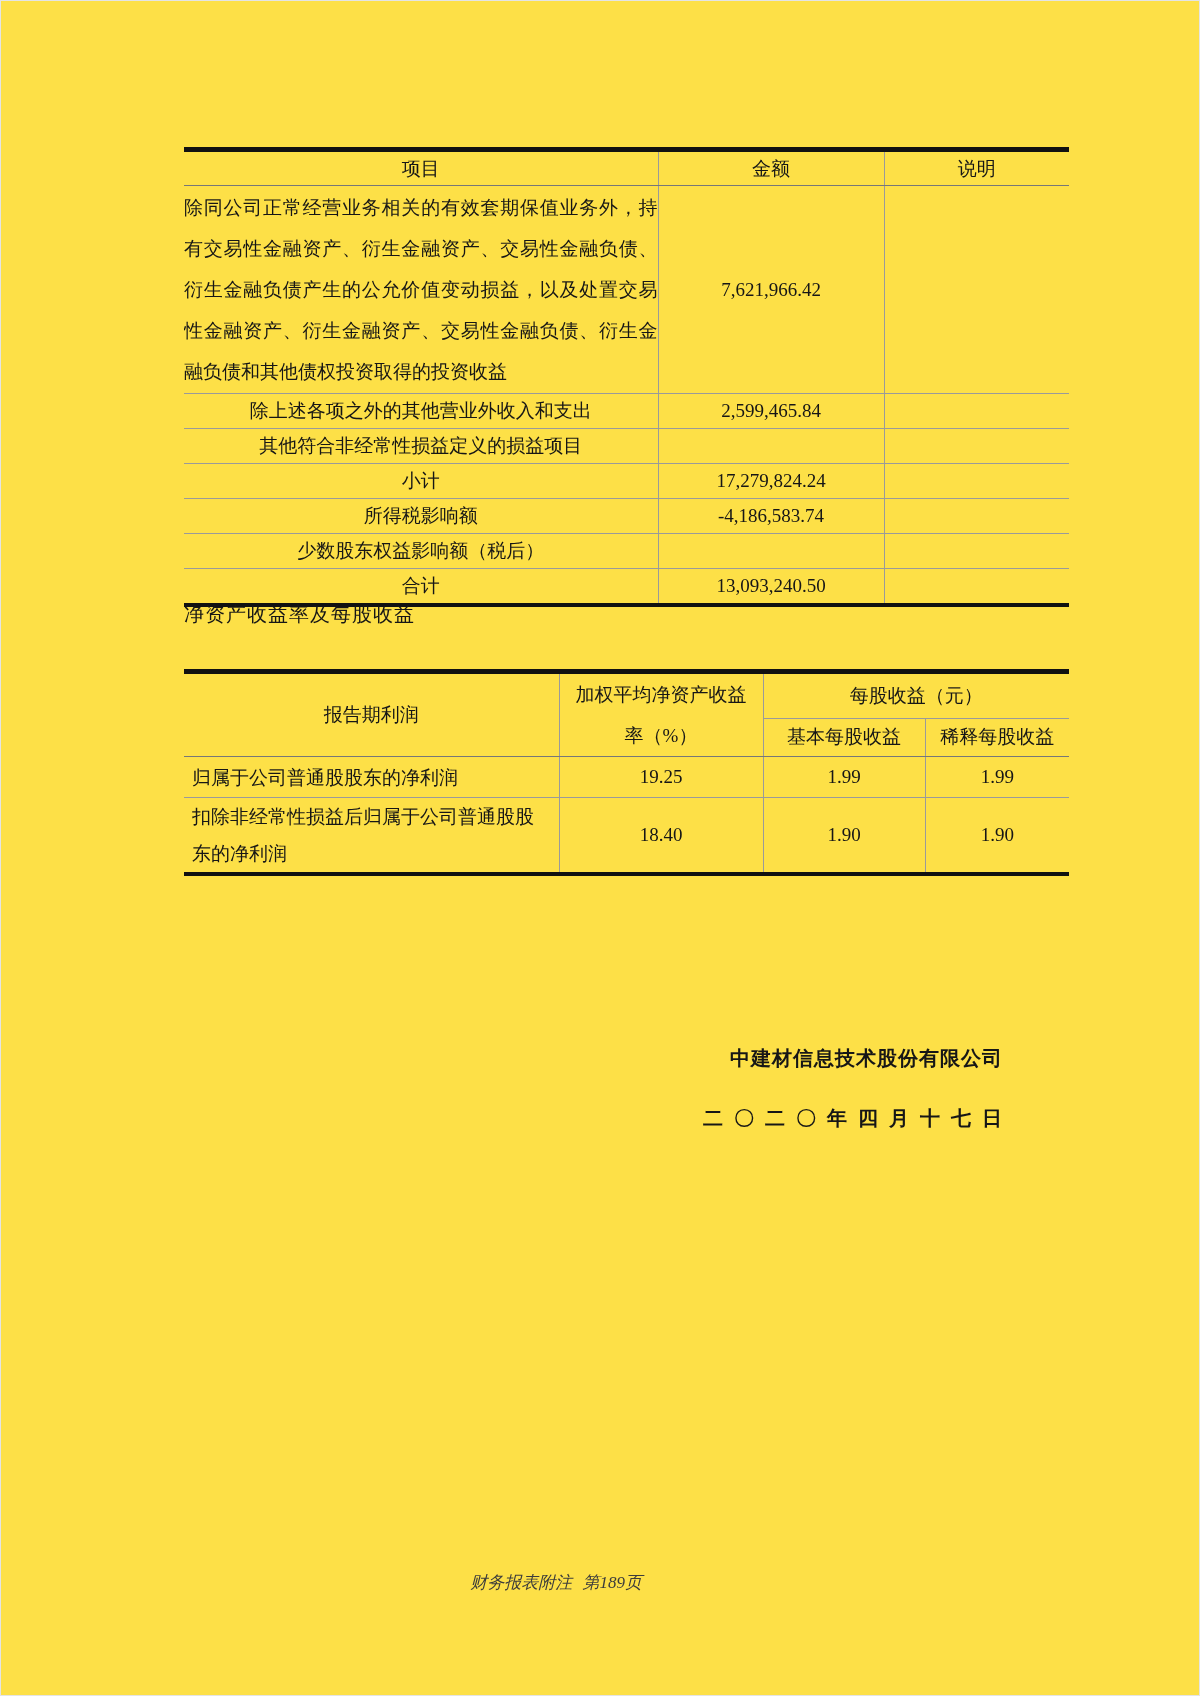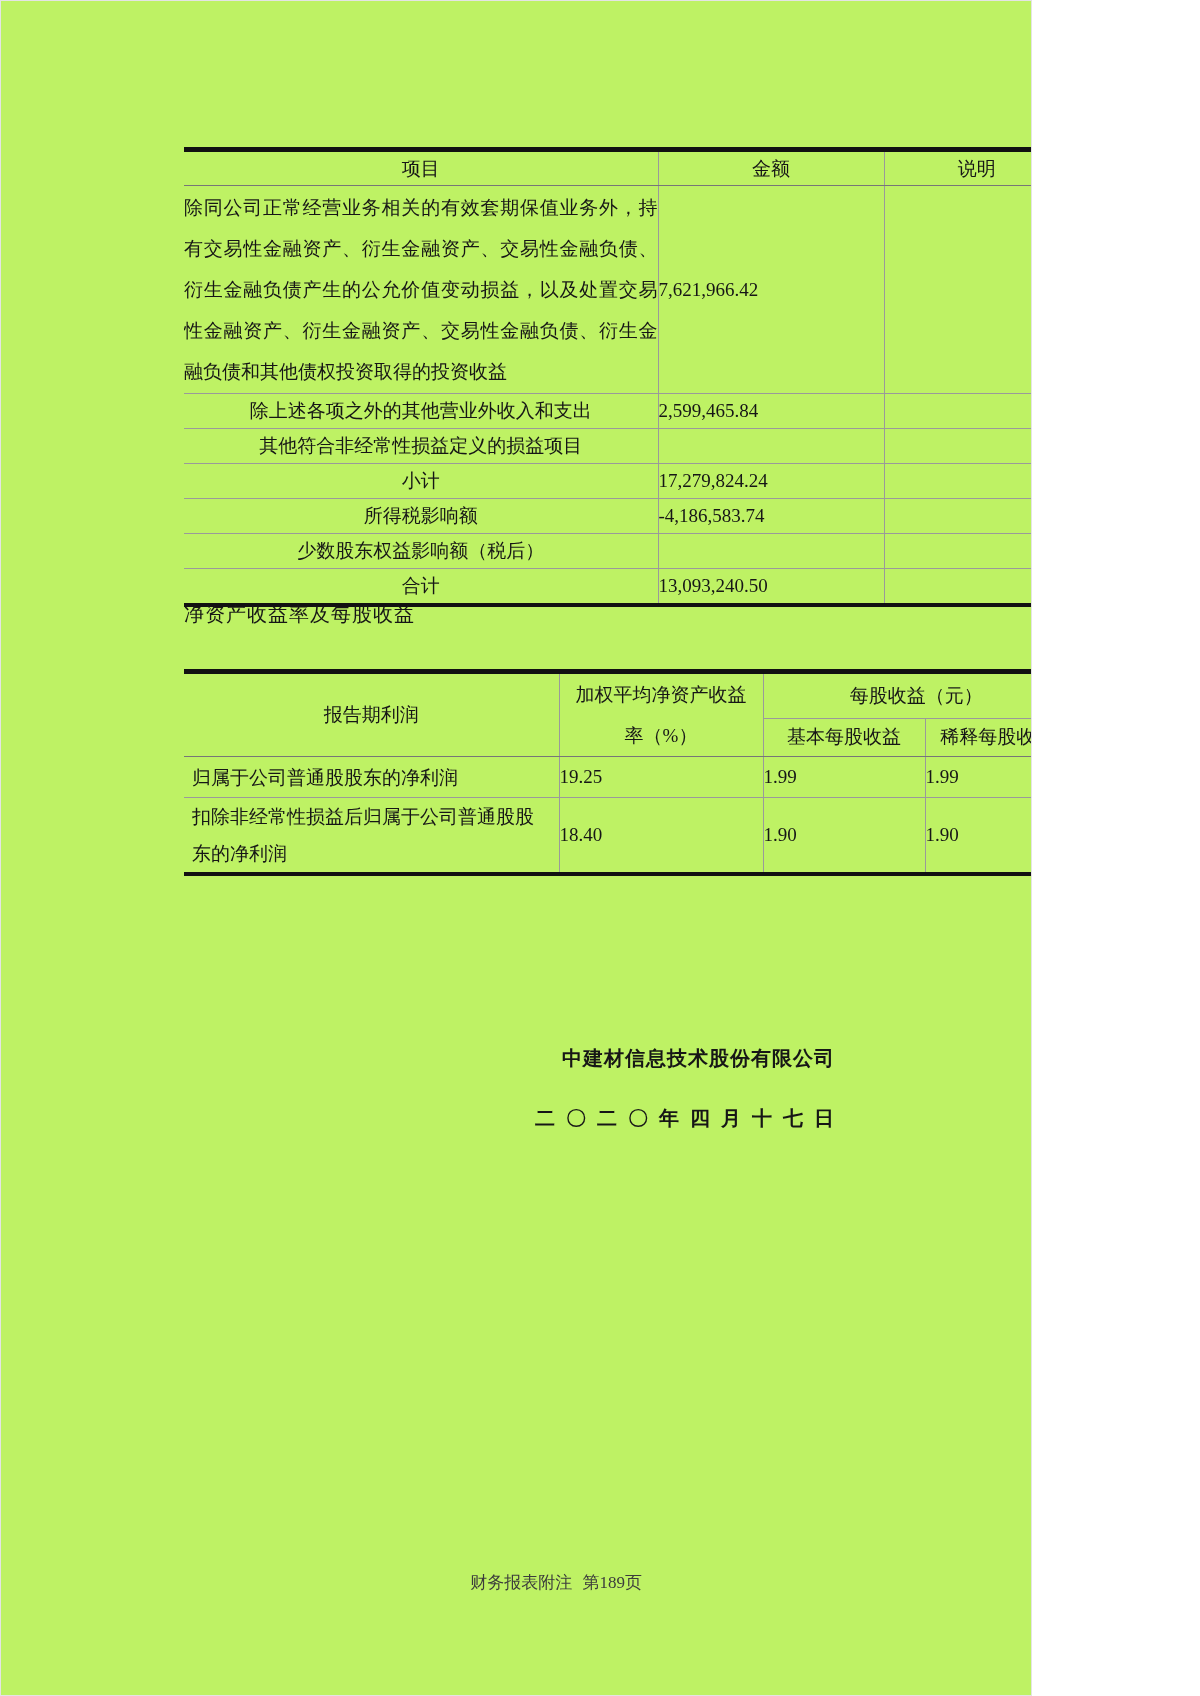--- a/index.html
+++ b/index.html
@@ -1,19 +1,19 @@
 <!DOCTYPE html>
 <html><head>
 <meta charset="utf-8">
 <style>
   html,body{margin:0;padding:0;background:#fff;}
   .page{
     position:relative;
-    width:1032px;height:1696px;
-    background:#bef264;
+    width:1200px;height:1696px;
+    background:#fde047;
     border:1px solid #e4e4e4;
     box-sizing:border-box;
     font-family:"Liberation Serif","DejaVu Serif",serif;
     color:#161616;
     overflow:hidden;
   }
   
   .fin-table{
     border-collapse:collapse;
     table-layout:fixed;
@@ -33,21 +33,21 @@
   
   .t1 thead th{border-bottom:1px solid #777;height:33px;text-align:center;}
   .t1 tbody td{border-bottom:1px solid #9a9a9a;}
   .t1 tbody tr:last-child td{border-bottom:none;}
   .cell-item{
     text-align:center;
     padding-left:8px;
     padding-right:10px;
   }
   .cell-amount{
-    text-align:left;
+    text-align:center;
     padding-right:10px;
     font-family:Liberation Serif, serif;
   }
   .row-tall td{height:207px;}
   .row-tall .cell-item{
     text-align:justify;
     line-height:41px;
   }
   .row-std td{height:34px;}
   .cell-center{text-align:center !important;padding-left:0 !important;}
@@ -70,21 +70,21 @@
   .sig-company{
     position:absolute;right:196px;top:1044px;
     font-size:20px;font-weight:bold;letter-spacing:1px;
   }
   .sig-date{
     position:absolute;right:186px;top:1104px;
     font-size:20px;letter-spacing:11px;font-weight:bold;
   }
   .page-footer{
     position:absolute;left:0;top:1570px;width:1110px;
-    text-align:center;font-size:17px;color:#3c3c3c;word-spacing:6px;
+    text-align:center;font-size:17px;color:#3c3c3c;word-spacing:6px;font-style:italic;
   }
   .abs-t1{position:absolute;left:183px;top:146px;}
   .abs-t2{position:absolute;left:183px;top:668px;}
 </style>
 </head>
 <body>
 
 <div class="page">
 
   <div class="abs-t1">

